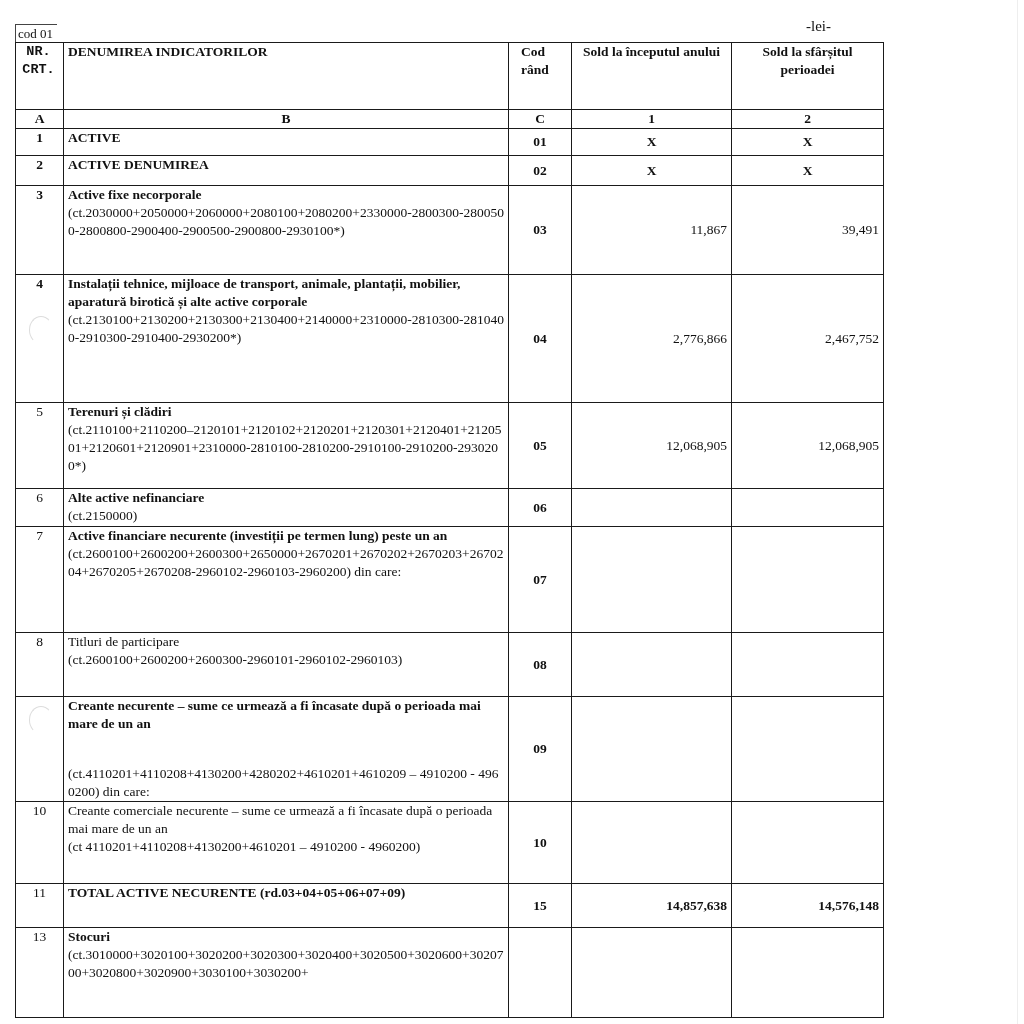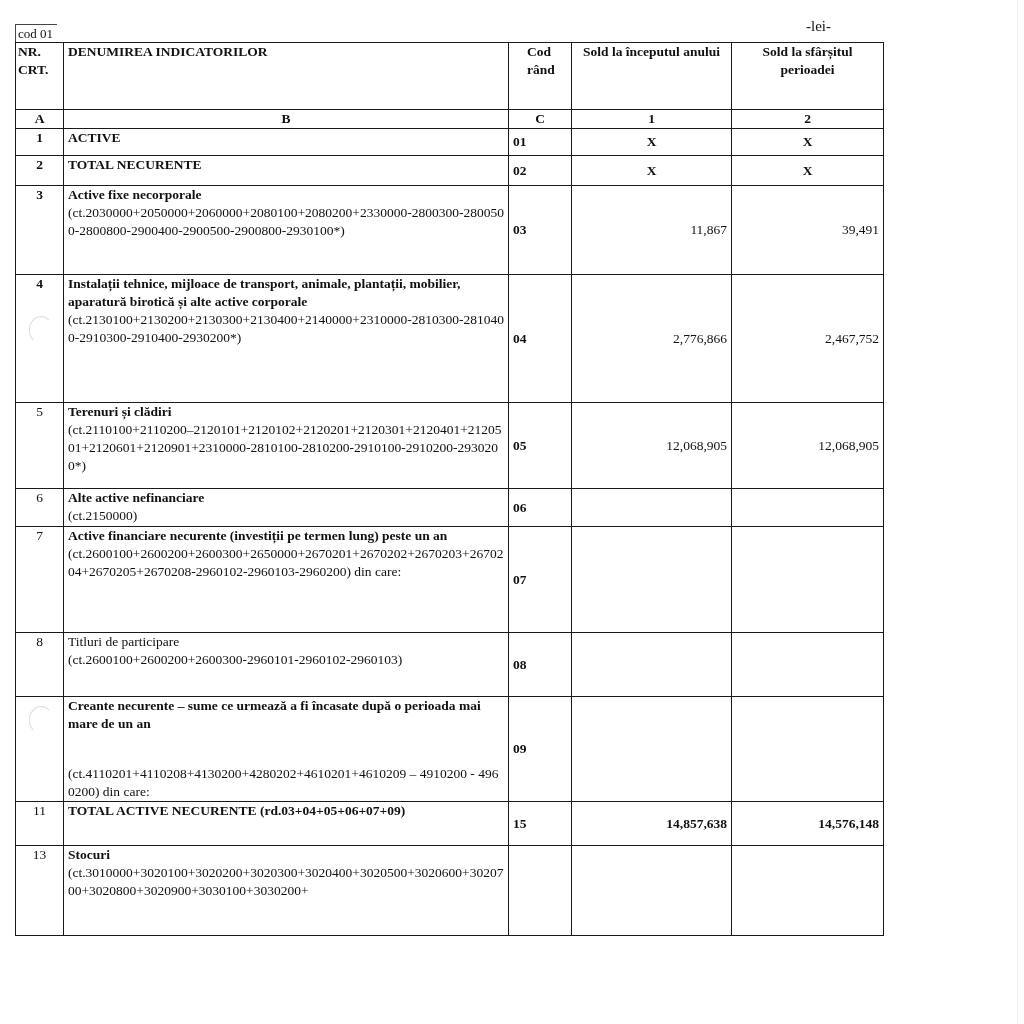--- a/index.html
+++ b/index.html
@@ -9,28 +9,28 @@
                 border-top: 1px solid #444; border-left: 1px solid #444; padding: 0 4px 0 2px; }
   .unit-label { position: absolute; top: 18px; left: 806px; font-size: 15px; }
   table.bal { position: absolute; top: 42px; left: 15px; border-collapse: collapse; table-layout: fixed;
               width: 868px; }
   table.bal td, table.bal th { border: 1.5px solid #1a1a1a; padding: 0 4px; vertical-align: middle;
               font-size: 13.5px; line-height: 18px; }
   col.c-nr { width: 48px; } col.c-den { width: 445px; } col.c-cod { width: 63px; }
   col.c-s1 { width: 160px; } col.c-s2 { width: 152px; }
   th { font-weight: bold; vertical-align: top !important; }
   .hdr th { height: 66px; padding-top: 2px; }
-  .hdr th.nr { text-align: left; padding-left: 2px; line-height: 18px; }
+  .hdr th.nr { text-align: center; padding-left: 2px; line-height: 18px; font-family: Liberation Mono, monospace; }
   .hdr th.den { text-align: left; }
-  .hdr th.cod { text-align: left; padding-left: 18px; }
+  .hdr th.cod { text-align: left; padding-left: 12px; }
   .hdr th.s { text-align: center; }
   .letters td { text-align: center; font-weight: bold; height: 18px; font-size: 13px; }
   td.nr { text-align: center; vertical-align: top !important; padding-top: 2px; }
   td.den { vertical-align: top !important; padding-top: 1px; padding-left: 3px; }
-  td.cod { font-weight: bold; }
+  td.cod { text-align: center; font-weight: bold; }
   td.val { text-align: right; padding-right: 12px; }
   td.x { text-align: center; font-weight: bold; }
   .title-b { font-weight: bold; }
   .formula { font-weight: normal; }
   .bold { font-weight: bold; }
   .scan-circle { position: absolute; left: 29px; width: 22px; height: 26px; border: 1px solid #ddd;
                  border-radius: 50%; border-right-color: transparent; border-bottom-color: transparent; }
   .right-edge { position: absolute; right: 6px; top: 0; width: 1px; height: 1024px; background: #eee; }
 </style>
 </head>
@@ -69,21 +69,21 @@
         <td class="den">
           <div class="title-b">ACTIVE</div>
         </td>
         <td class="cod">01</td>
         <td class="x">X</td>
         <td class="x">X</td>
       </tr>
       <tr style="height: 30px;">
         <td class="nr bold">2</td>
         <td class="den">
-          <div class="title-b">TOTAL NECURENTE</div>
+          <div class="title-b">ACTIVE DENUMIREA</div>
         </td>
         <td class="cod">02</td>
         <td class="x">X</td>
         <td class="x">X</td>
       </tr>
       <tr style="height: 89px;">
         <td class="nr bold">3</td>
         <td class="den">
           <div class="title-b">Active fixe necorporale</div>
           <div class="formula" style="word-break: break-all;">(ct.2030000+2050000+2060000+2080100+2080200+2330000-2800300-2800500-2800800-2900400-2900500-2900800-2930100*)</div>
@@ -145,20 +145,30 @@
       <tr style="height: 86px;">
         <td class="nr"></td>
         <td class="den">
           <div class="title-b">Creante necurente – sume ce urmează a fi încasate după o perioada mai mare de un an</div>
           <div class="formula" style="word-break: break-all; margin-top: 32px;">(ct.4110201+4110208+4130200+4280202+4610201+4610209 – 4910200 - 4960200) din care:</div>
         </td>
         <td class="cod">09</td>
         <td class="val"></td>
         <td class="val"></td>
       </tr>
+      <tr style="height: 82px;">
+        <td class="nr">10</td>
+        <td class="den">
+          <div class="">Creante comerciale necurente – sume ce urmează a fi încasate după o perioada mai mare de un an</div>
+          <div class="formula" style="word-break: break-all;">(ct 4110201+4110208+4130200+4610201 – 4910200 - 4960200)</div>
+        </td>
+        <td class="cod">10</td>
+        <td class="val"></td>
+        <td class="val"></td>
+      </tr>
       <tr style="height: 44px;">
         <td class="nr">11</td>
         <td class="den">
           <div class="title-b">TOTAL ACTIVE NECURENTE (rd.03+04+05+06+07+09)</div>
         </td>
         <td class="cod">15</td>
         <td class="val bold">14,857,638</td>
         <td class="val bold">14,576,148</td>
       </tr>
       <tr style="height: 90px;">

